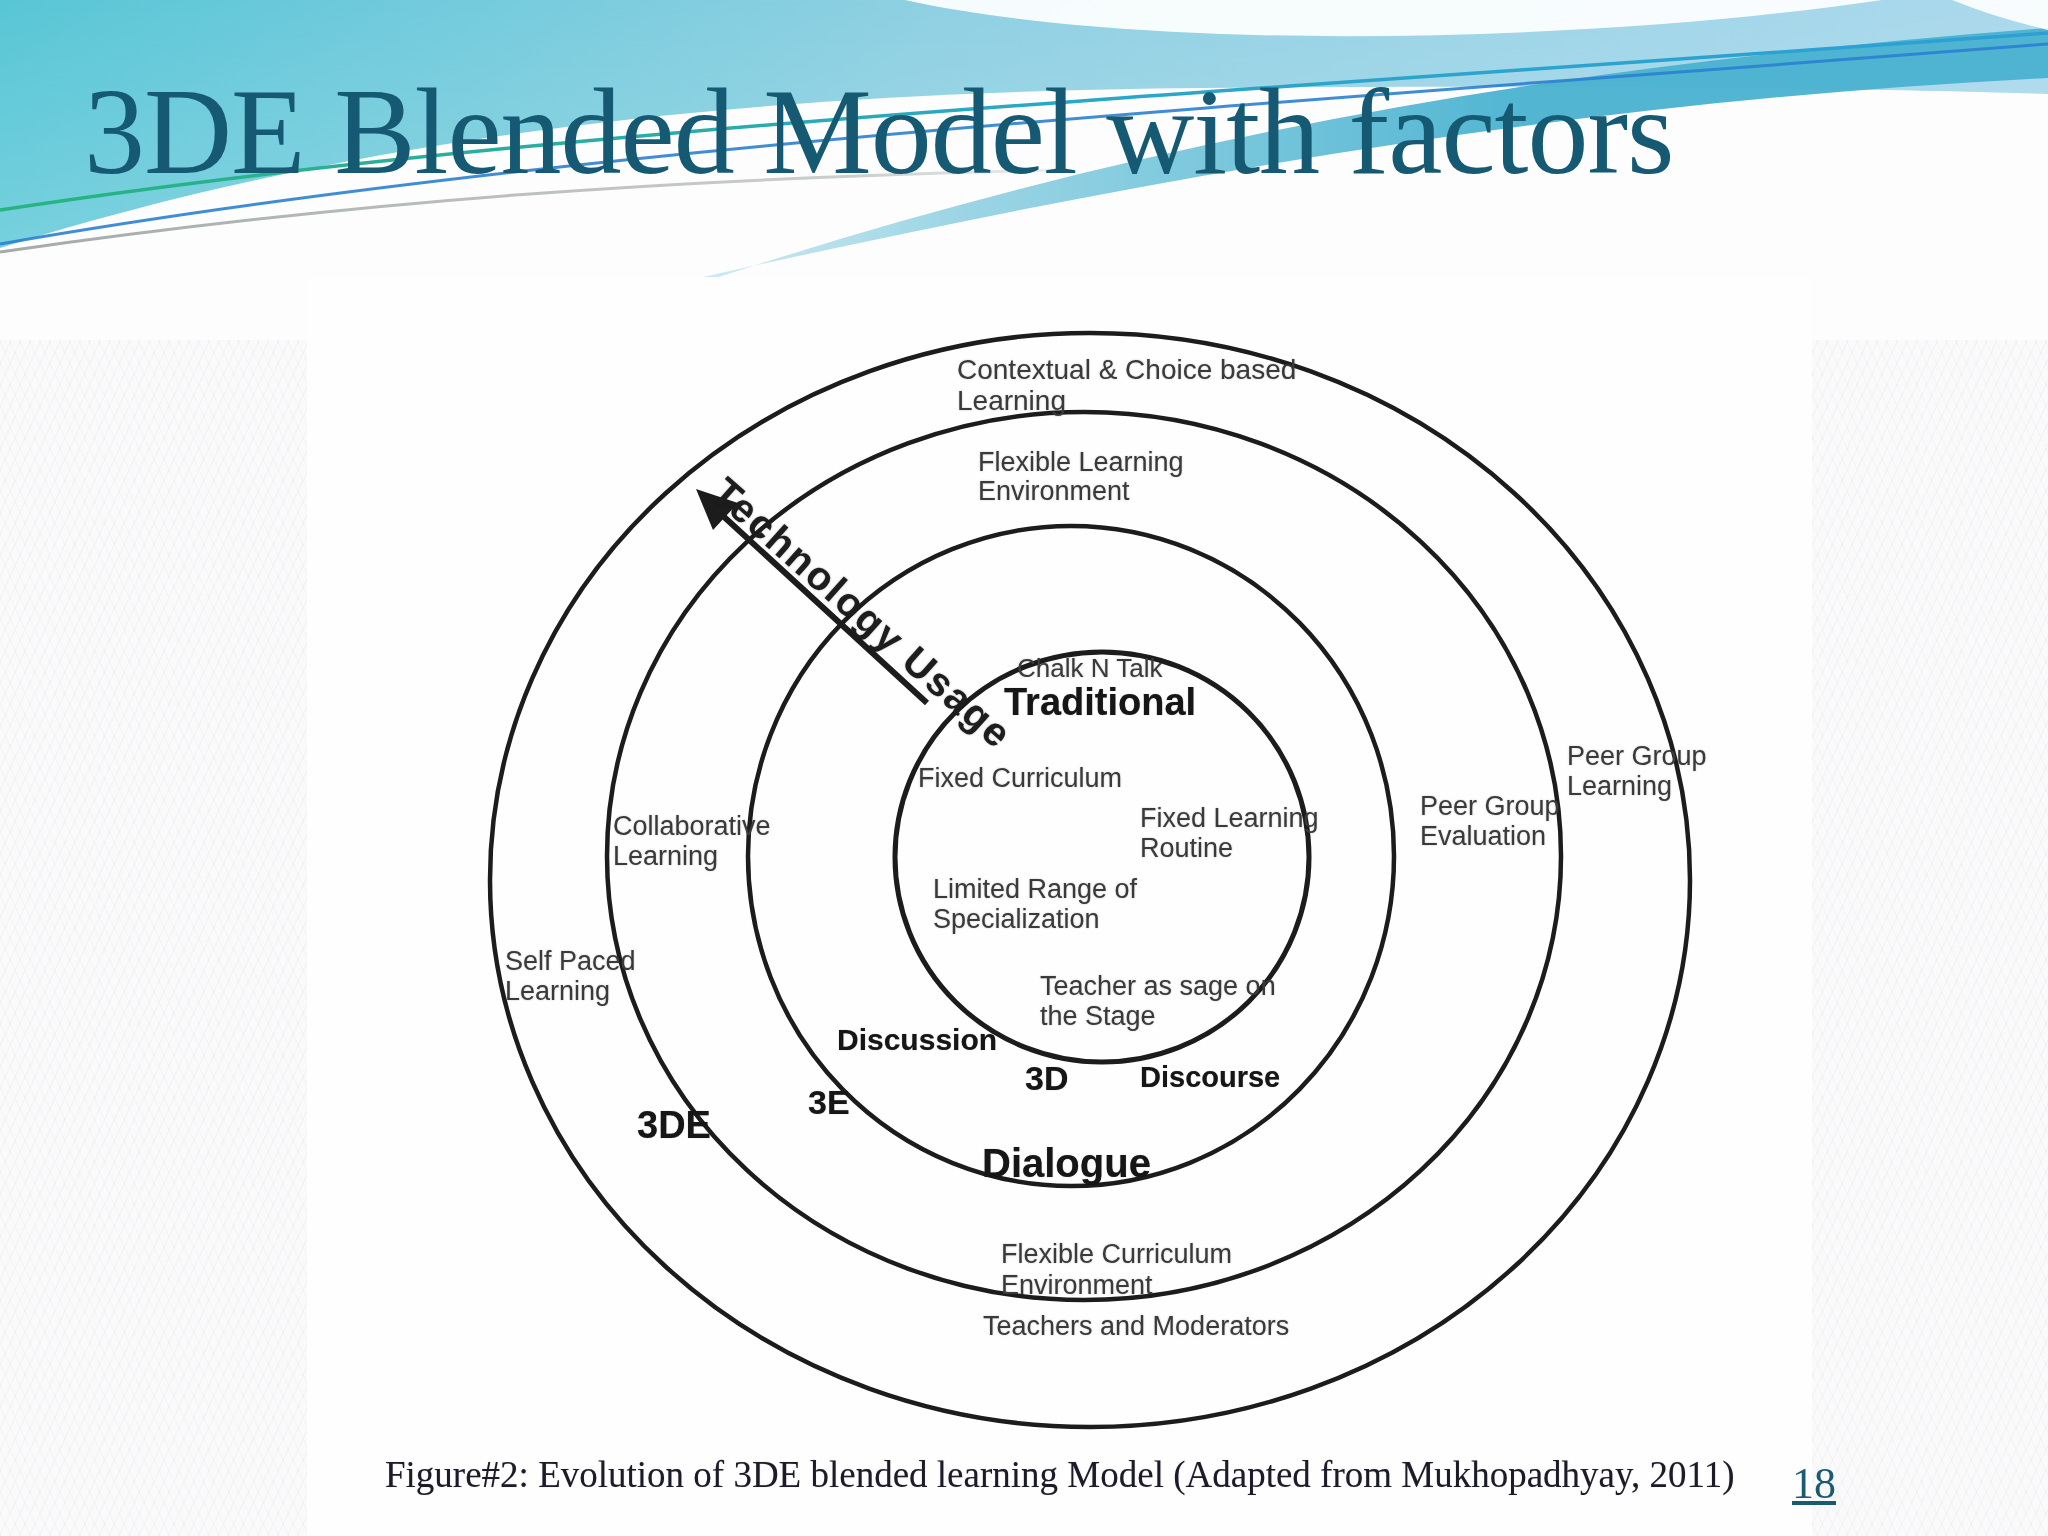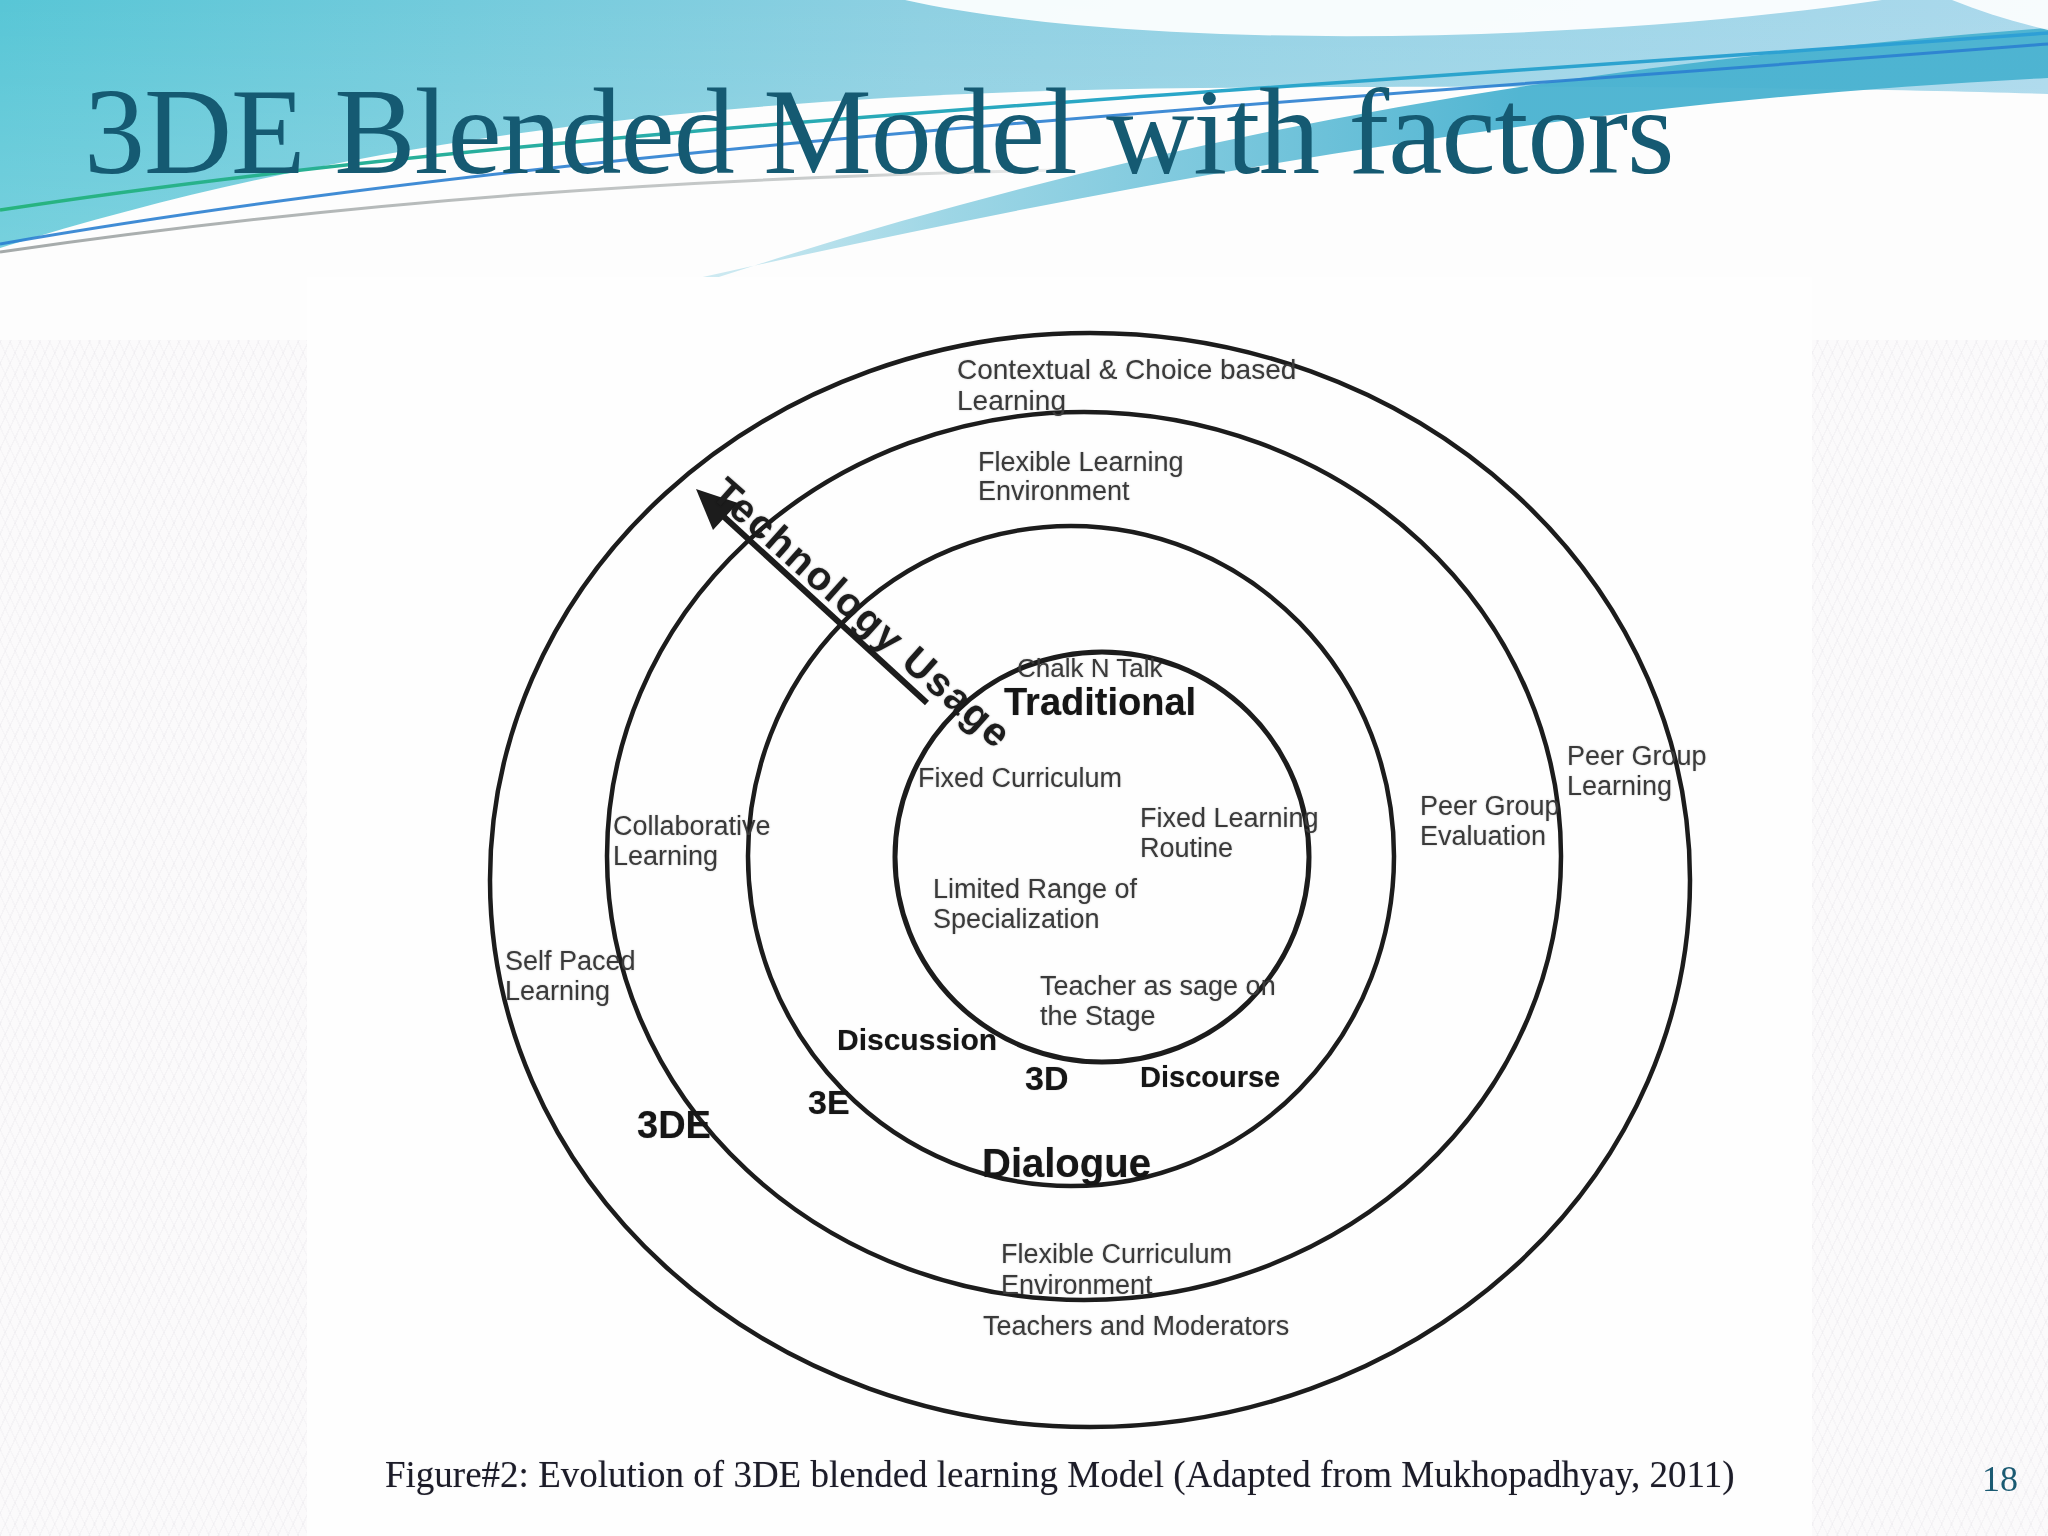--- a/index.html
+++ b/index.html
@@ -42,22 +42,22 @@
     transform:rotate(41.5deg);transform-origin:0 0;
     text-shadow:0 0 2px rgba(0,0,0,.35);white-space:nowrap;
   }
 
   .fig-caption{
     position:absolute;left:78px;top:1176px;width:1420px;
     font-family:"Liberation Serif",serif;font-size:37px;color:#1c1c28;
     text-shadow:0 0 1px rgba(20,20,40,.3);white-space:nowrap;
   }
   .page-number{
-    position:absolute;left:1982px;top:1458px;
-    font-family:"Liberation Serif",serif;font-size:36px;color:#1a5a72;z-index:3;
+    position:absolute;left:1792px;top:1458px;
+    font-family:"Liberation Serif",serif;font-size:44px;color:#1a5a72;z-index:3;text-decoration:underline;
   }
 </style>
 </head>
 <body>
 
 <div class="slide">
 
   <svg class="header-art" viewBox="0 0 2048 340" aria-hidden="true">
     <defs>
       <linearGradient id="bgGrad" x1="0" y1="0" x2="1" y2="0">

